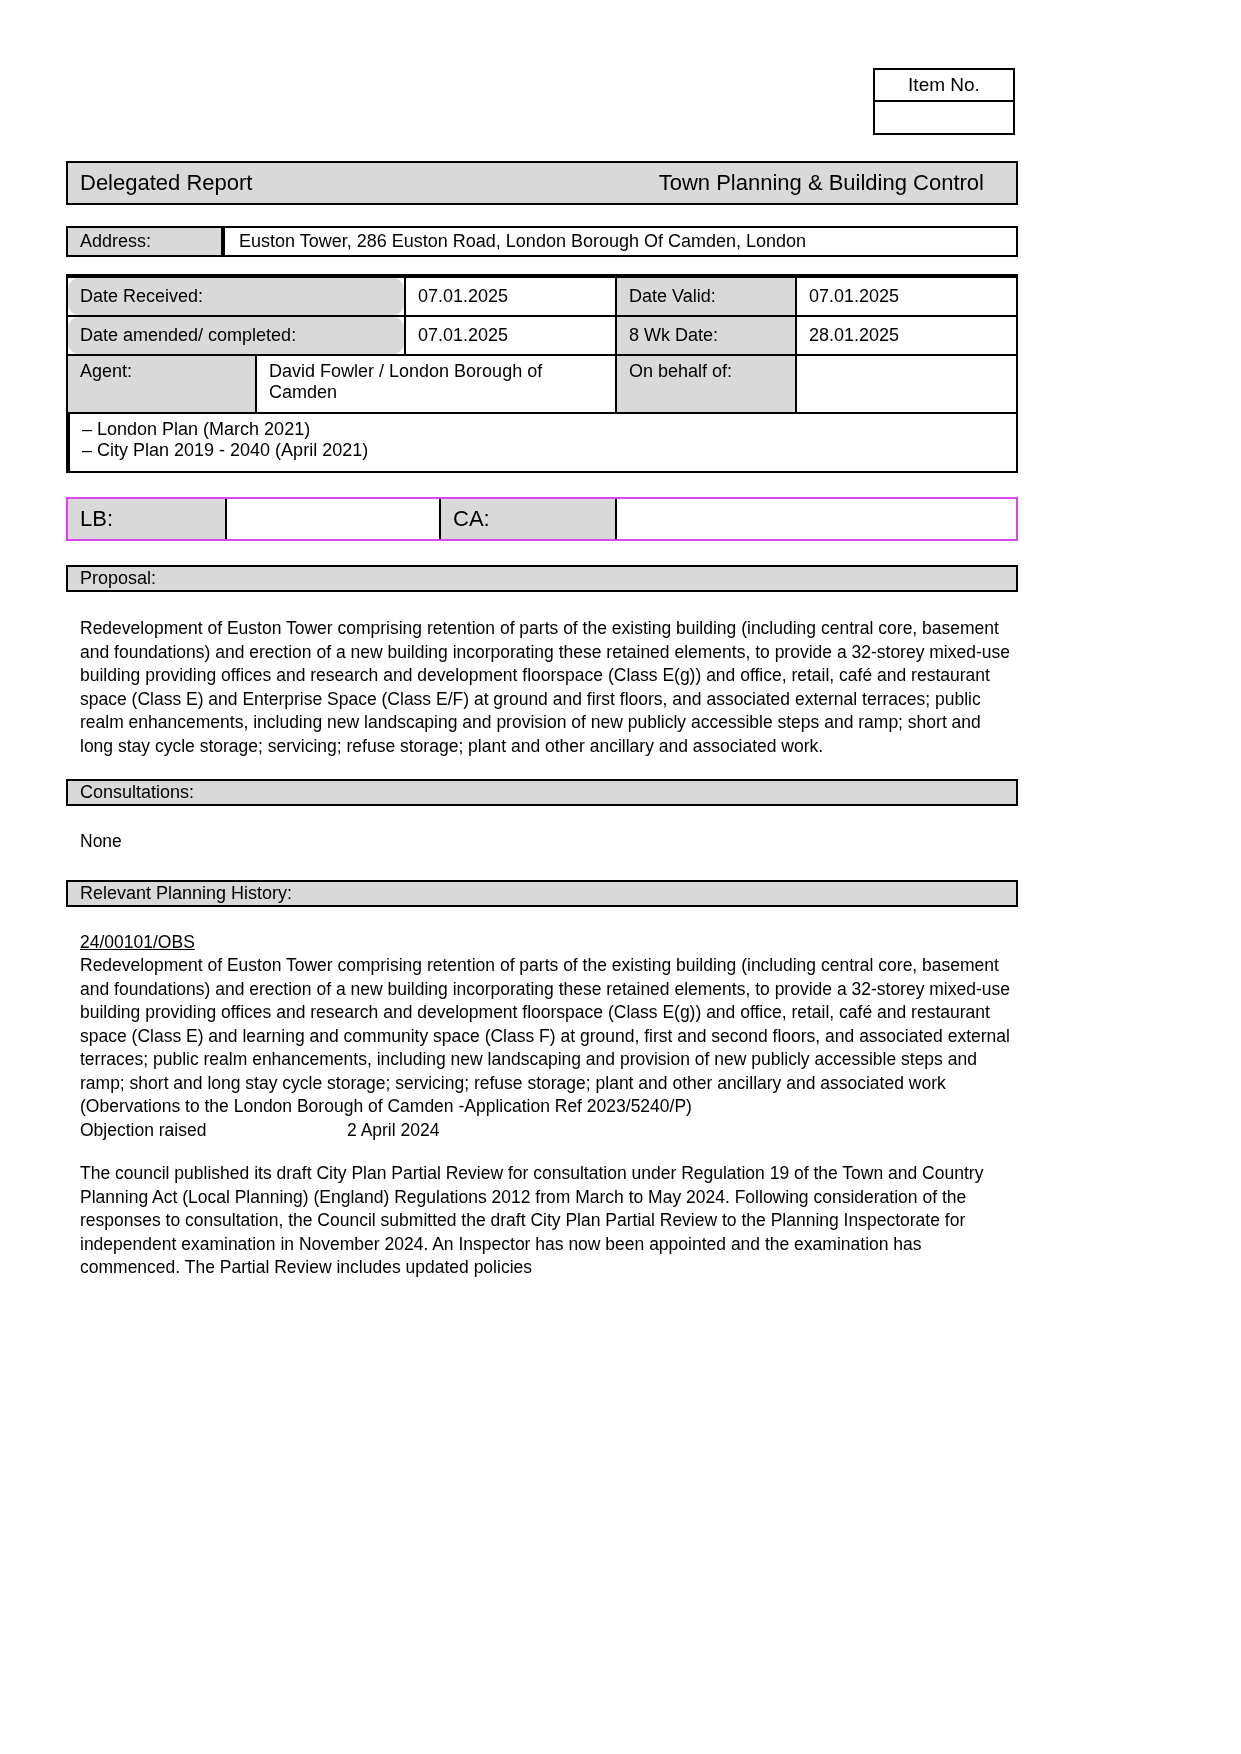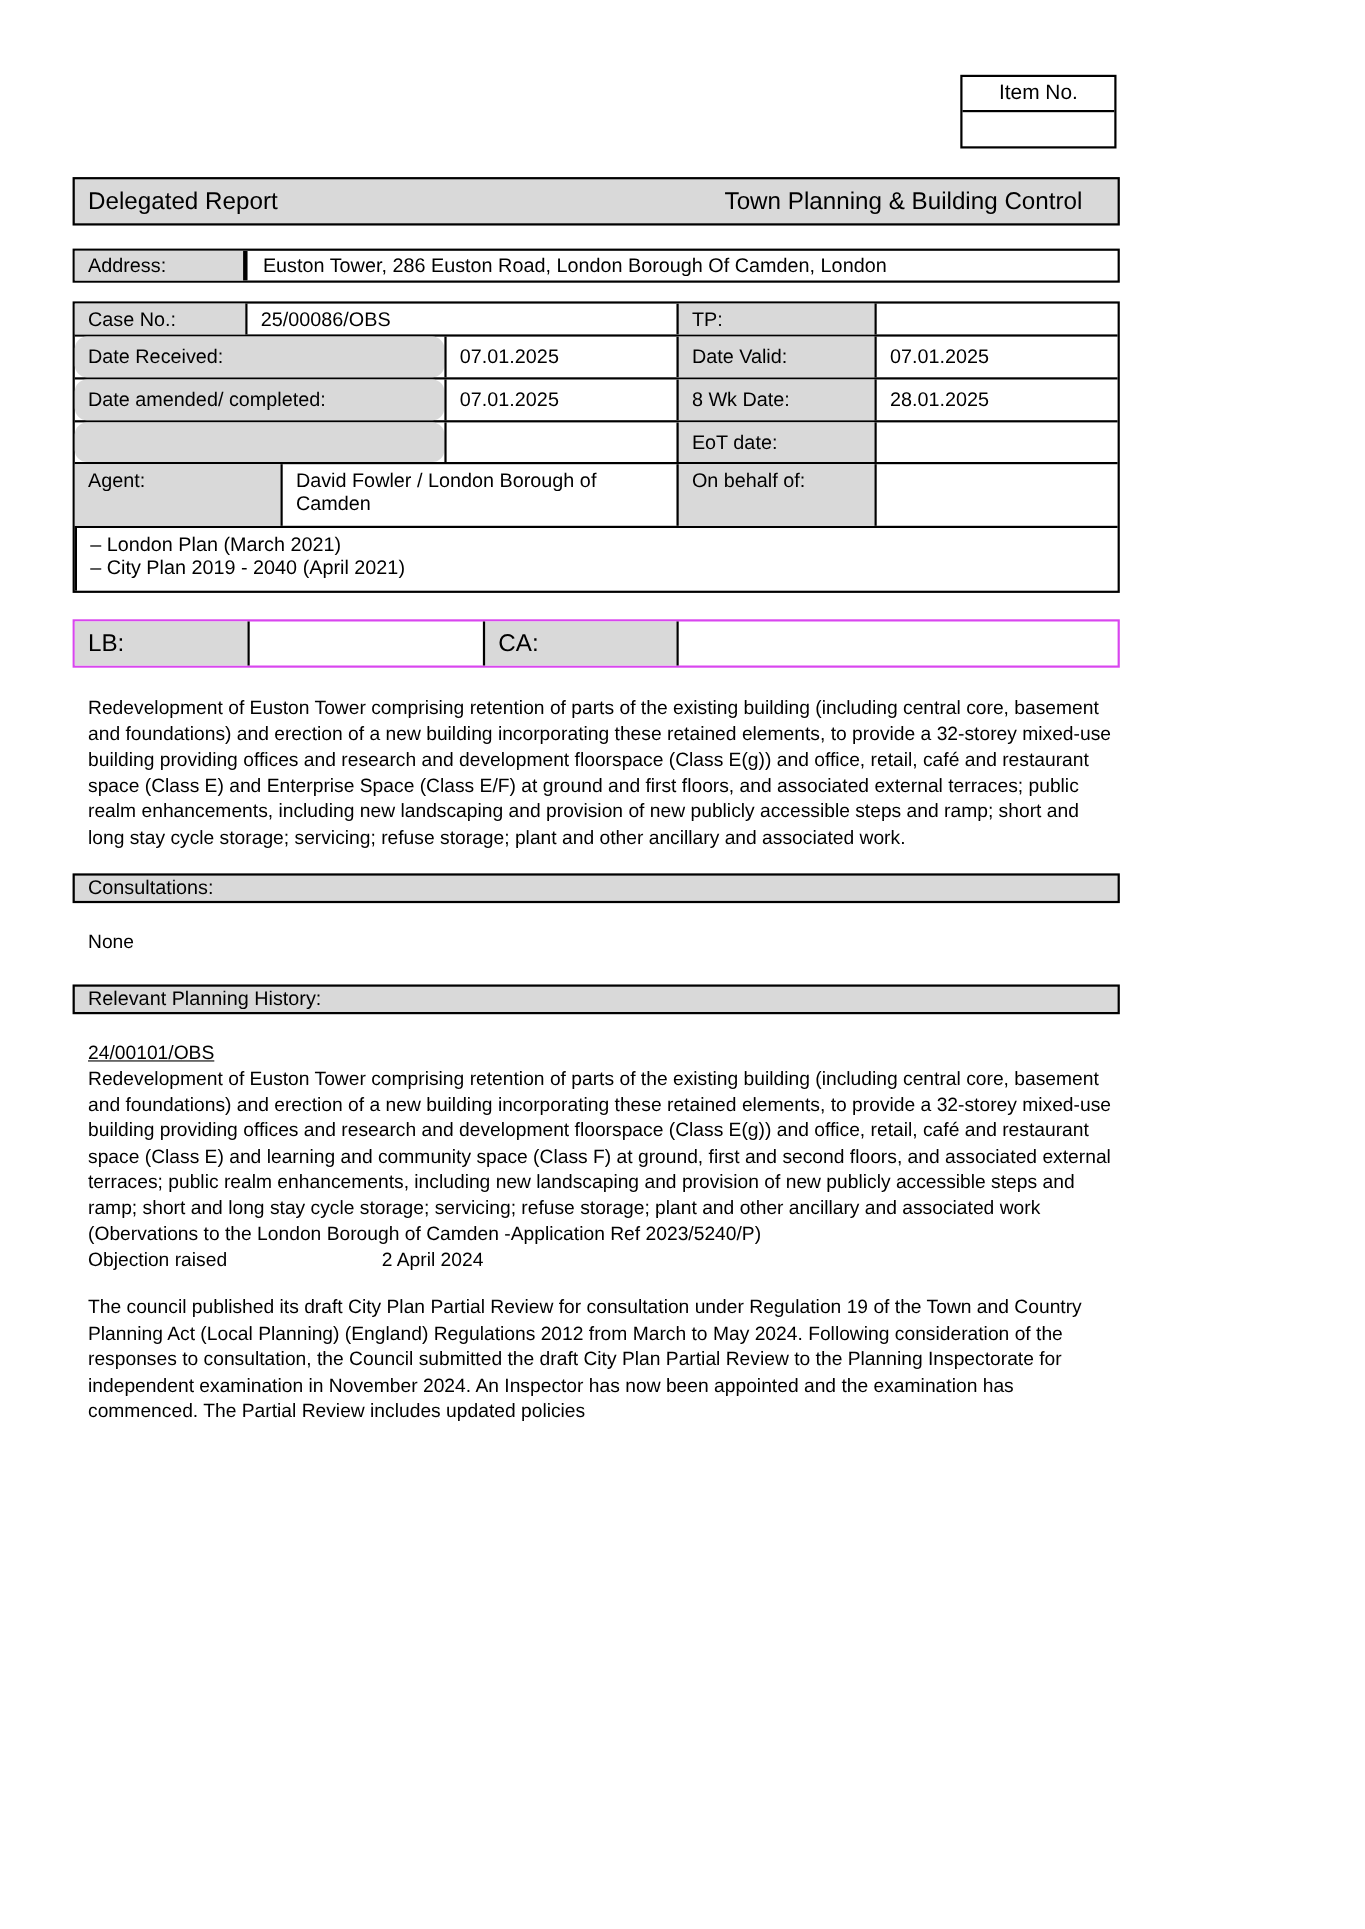--- a/index.html
+++ b/index.html
@@ -119,63 +119,54 @@
       <span>Delegated Report</span>
       <span>Town Planning &amp; Building Control</span>
     </div>
 
     <div class="addr">
       <div class="lbl">Address:</div>
       <div class="val">Euston Tower, 286 Euston Road, London Borough Of Camden, London</div>
     </div>
 
     <div class="case-table">
-      <div class="crow first h28">
-        <div class="ccell cfirst gray w-a1">Case No.:</div>
-        <div class="ccell w-a2">25/00086/OBS</div>
-        <div class="ccell gray w-a3">TP:</div>
-        <div class="ccell w-rest"></div>
-      </div>
       <div class="crow h37">
         <div class="ccell cfirst gray w-b1">Date Received:</div>
         <div class="ccell w-b2">07.01.2025</div>
         <div class="ccell gray w-a3">Date Valid:</div>
         <div class="ccell w-rest">07.01.2025</div>
       </div>
       <div class="crow h37">
         <div class="ccell cfirst gray w-b1">Date amended/ completed:</div>
         <div class="ccell w-b2">07.01.2025</div>
         <div class="ccell gray w-a3">8 Wk Date:</div>
         <div class="ccell w-rest">28.01.2025</div>
-      </div>
-      <div class="crow h36">
-        <div class="ccell cfirst gray w-b1"></div>
-        <div class="ccell w-b2"></div>
-        <div class="ccell gray w-a3">EoT date:</div>
-        <div class="ccell w-rest"></div>
       </div>
       <div class="crow h56">
         <div class="ccell cfirst gray w-c1 top">Agent:</div>
         <div class="ccell w-c2 top">David Fowler / London Borough of Camden</div>
         <div class="ccell gray w-a3 top">On behalf of:</div>
         <div class="ccell w-rest top"></div>
       </div>
       <div class="crow h57">
         <div class="ccell w-rest top prewrap">– London Plan (March 2021)
 – City Plan 2019 - 2040 (April 2021)</div>
       </div>
     </div>
 
     <div class="lb-row">
       <div class="cell cfirst gray w-l1">LB:</div>
       <div class="cell w-l2"></div>
       <div class="cell gray w-l3">CA:</div>
       <div class="cell w-rest"></div>
     </div>
 
+    <div class="sec-hdr mt24">
+      <span>Proposal:</span>
+    </div>
     <p class="para">Redevelopment of Euston Tower comprising retention of parts of the existing building (including central core, basement and foundations) and erection of a new building incorporating these retained elements, to provide a 32-storey mixed-use building providing offices and research and development floorspace (Class E(g)) and office, retail, café and restaurant space (Class E) and Enterprise Space (Class E/F) at ground and first floors, and associated external terraces; public realm enhancements, including new landscaping and provision of new publicly accessible steps and ramp; short and long stay cycle storage; servicing; refuse storage; plant and other ancillary and associated work.</p>
 
     <div class="sec-hdr mt21">
       <span>Consultations:</span>
     </div>
     <div class="none-line">None</div>
 
     <div class="sec-hdr mt26">
       <span>Relevant Planning History:</span>
     </div>

